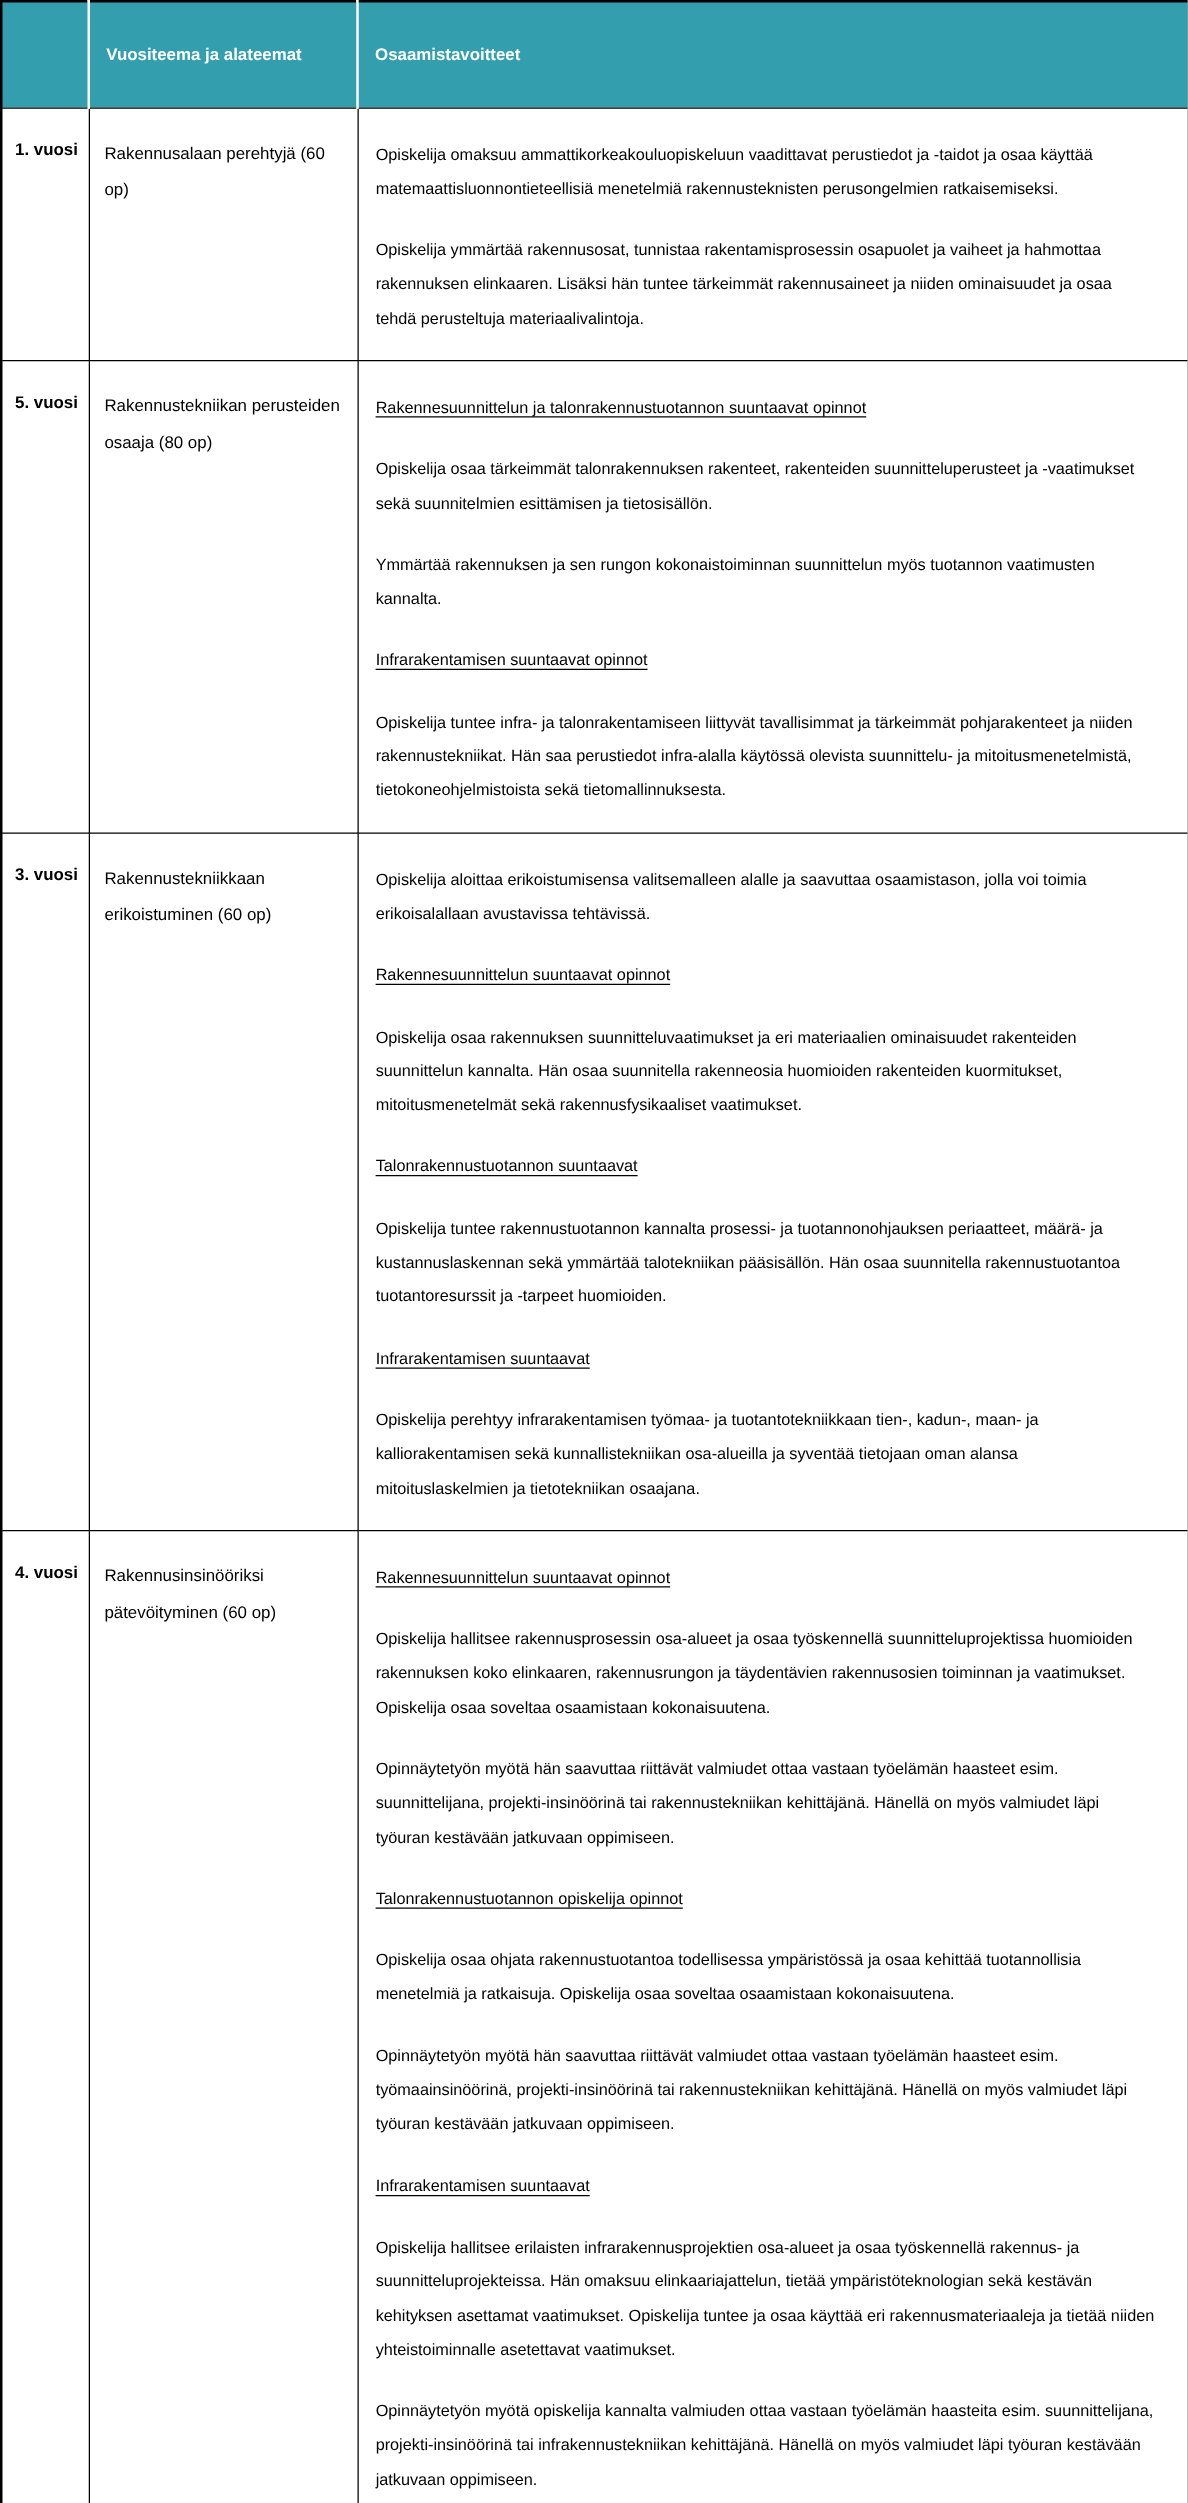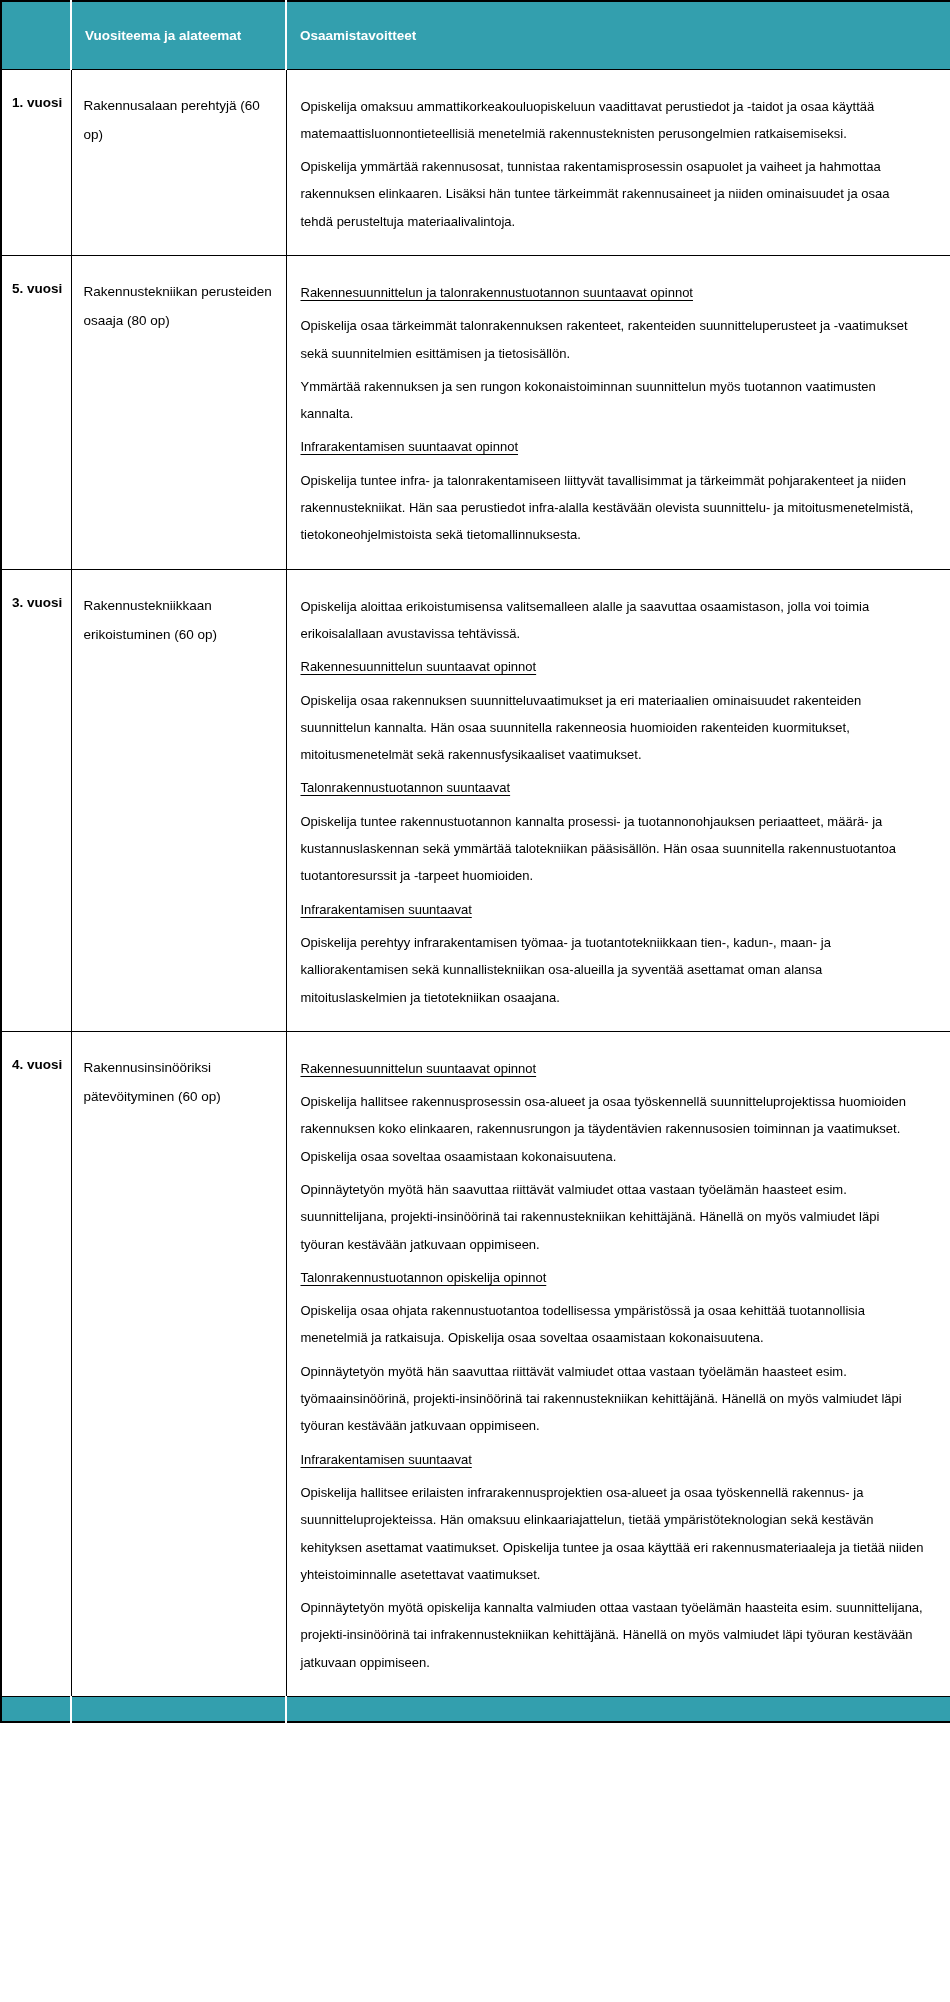--- a/index.html
+++ b/index.html
@@ -24,21 +24,21 @@
   col.col-year{ width:70px; }
   col.col-theme{ width:215px; }
   col.col-goals{ width:665px; }
 
   thead th{
     background:var(--accent);
     color:var(--header-text);
     font-size:13.5px;
     font-weight:bold;
     text-align:left;
-    height:68px;
+    height:85px;
     vertical-align:middle;
     padding:0 0 0 13px;
     border-right:2px solid #ffffff;
     border-bottom:1px solid var(--border);
   }
   thead th:last-child{ border-right:none; }
 
   tbody td{
     border:1px solid var(--border);
     vertical-align:top;
@@ -53,21 +53,21 @@
   td.theme-cell{
     font-size:13.5px;
     font-weight:normal;
     line-height:2.15;
     padding:21px 12px 10px 12px;
   }
   td.goals-cell{
     padding:23px 26px 20px 14px;
     line-height:2.1;
   }
-  .goal-block + .goal-block{ margin-top:6px; }
+  .goal-block + .goal-block{ margin-top:22px; }
   .goal-heading{ text-decoration:underline; text-underline-offset:3px; }
 
   tfoot td{
     background:var(--accent);
     height:25px;
     border-top:1px solid var(--border);
     border-right:2px solid #ffffff;
   }
   tfoot td:last-child{ border-right:none; }
 </style>
@@ -97,34 +97,34 @@
         </td>
       </tr>
       <tr>
         <td class="year-cell">5. vuosi</td>
         <td class="theme-cell">Rakennustekniikan perusteiden osaaja (80 op)</td>
         <td class="goals-cell">
           <div class="goal-block goal-heading">Rakennesuunnittelun ja talonrakennustuotannon suuntaavat opinnot</div>
           <div class="goal-block goal-paragraph">Opiskelija osaa tärkeimmät talonrakennuksen rakenteet, rakenteiden suunnitteluperusteet ja -vaatimukset sekä suunnitelmien esittämisen ja tietosisällön.</div>
           <div class="goal-block goal-paragraph">Ymmärtää rakennuksen ja sen rungon kokonaistoiminnan suunnittelun myös tuotannon vaatimusten kannalta.</div>
           <div class="goal-block goal-heading">Infrarakentamisen suuntaavat opinnot</div>
-          <div class="goal-block goal-paragraph">Opiskelija tuntee infra- ja talonrakentamiseen liittyvät tavallisimmat ja tärkeimmät pohjarakenteet ja niiden rakennustekniikat. Hän saa perustiedot infra-alalla kestävään olevista suunnittelu- ja mitoitusmenetelmistä, tietokoneohjelmistoista sekä tietomallinnuksesta.</div>
+          <div class="goal-block goal-paragraph">Opiskelija tuntee infra- ja talonrakentamiseen liittyvät tavallisimmat ja tärkeimmät pohjarakenteet ja niiden rakennustekniikat. Hän saa perustiedot infra-alalla käytössä olevista suunnittelu- ja mitoitusmenetelmistä, tietokoneohjelmistoista sekä tietomallinnuksesta.</div>
         </td>
       </tr>
       <tr>
         <td class="year-cell">3. vuosi</td>
         <td class="theme-cell">Rakennustekniikkaan erikoistuminen (60 op)</td>
         <td class="goals-cell">
           <div class="goal-block goal-paragraph">Opiskelija aloittaa erikoistumisensa valitsemalleen alalle ja saavuttaa osaamistason, jolla voi toimia erikoisalallaan avustavissa tehtävissä.</div>
           <div class="goal-block goal-heading">Rakennesuunnittelun suuntaavat opinnot</div>
           <div class="goal-block goal-paragraph">Opiskelija osaa rakennuksen suunnitteluvaatimukset ja eri materiaalien ominaisuudet rakenteiden suunnittelun kannalta. Hän osaa suunnitella rakenneosia huomioiden rakenteiden kuormitukset, mitoitusmenetelmät sekä rakennusfysikaaliset vaatimukset.</div>
           <div class="goal-block goal-heading">Talonrakennustuotannon suuntaavat</div>
           <div class="goal-block goal-paragraph">Opiskelija tuntee rakennustuotannon kannalta prosessi- ja tuotannonohjauksen periaatteet, määrä- ja kustannuslaskennan sekä ymmärtää talotekniikan pääsisällön. Hän osaa suunnitella rakennustuotantoa tuotantoresurssit ja -tarpeet huomioiden.</div>
           <div class="goal-block goal-heading">Infrarakentamisen suuntaavat</div>
-          <div class="goal-block goal-paragraph">Opiskelija perehtyy infrarakentamisen työmaa- ja tuotantotekniikkaan tien-, kadun-, maan- ja kalliorakentamisen sekä kunnallistekniikan osa-alueilla ja syventää asettamat oman alansa mitoituslaskelmien ja tietotekniikan osaajana.</div>
+          <div class="goal-block goal-paragraph">Opiskelija perehtyy infrarakentamisen työmaa- ja tuotantotekniikkaan tien-, kadun-, maan- ja kalliorakentamisen sekä kunnallistekniikan osa-alueilla ja syventää tietojaan oman alansa mitoituslaskelmien ja tietotekniikan osaajana.</div>
         </td>
       </tr>
       <tr>
         <td class="year-cell">4. vuosi</td>
         <td class="theme-cell">Rakennusinsinööriksi pätevöityminen (60 op)</td>
         <td class="goals-cell">
           <div class="goal-block goal-heading">Rakennesuunnittelun suuntaavat opinnot</div>
           <div class="goal-block goal-paragraph">Opiskelija hallitsee rakennusprosessin osa-alueet ja osaa työskennellä suunnitteluprojektissa huomioiden rakennuksen koko elinkaaren, rakennusrungon ja täydentävien rakennusosien toiminnan ja vaatimukset. Opiskelija osaa soveltaa osaamistaan kokonaisuutena.</div>
           <div class="goal-block goal-paragraph">Opinnäytetyön myötä hän saavuttaa riittävät valmiudet ottaa vastaan työelämän haasteet esim. suunnittelijana, projekti-insinöörinä tai rakennustekniikan kehittäjänä. Hänellä on myös valmiudet läpi työuran kestävään jatkuvaan oppimiseen.</div>
           <div class="goal-block goal-heading">Talonrakennustuotannon opiskelija opinnot</div>

